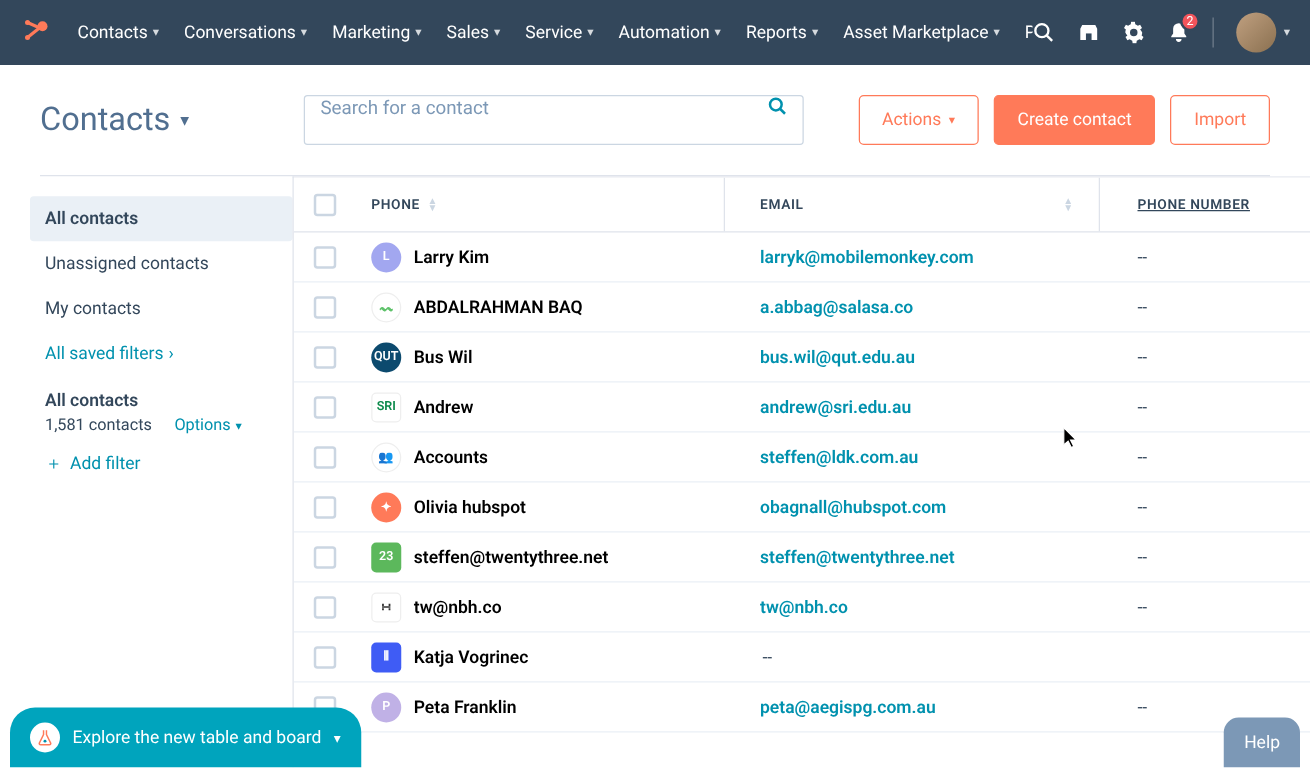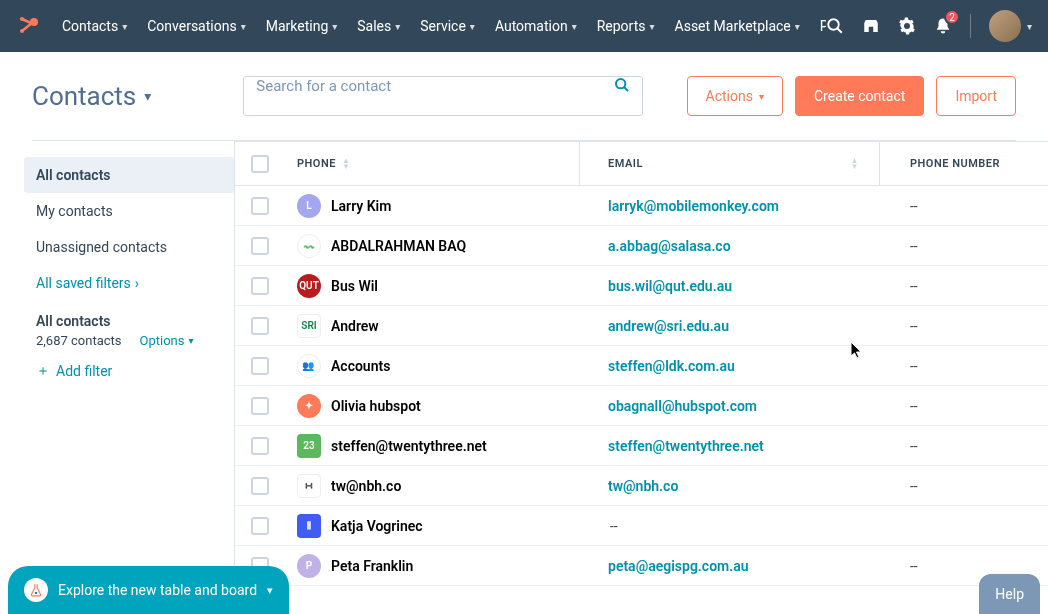--- a/index.html
+++ b/index.html
@@ -46,21 +46,21 @@
     .side-options { font-size: 13px; color: #0091ae; cursor: pointer; display: flex; align-items: center; gap: 4px; }
     .add-filter { color: #0091ae; font-size: 14px; cursor: pointer; display: flex; align-items: center; gap: 6px; padding: 14px 12px; }
     
     .table-wrap { flex: 1; border-top: 1px solid #dfe3eb; border-left: 1px solid #dfe3eb; overflow: hidden; }
     .thead { display: flex; align-items: center; height: 44px; background: #fff; border-bottom: 1px solid #dfe3eb; }
     .th-check { width: 50px; display: flex; justify-content: center; }
     .checkbox { width: 18px; height: 18px; border: 2px solid #cbd6e2; border-radius: 3px; cursor: pointer; }
     .th { font-size: 11px; color: #33475b; font-weight: 600; letter-spacing: 0.5px; display: flex; align-items: center; gap: 6px; }
     .th-name { width: 295px; padding-left: 12px; border-right: 1px solid #dfe3eb; height: 100%;}
     .th-email { width: 300px; padding-left: 28px; border-right: 1px solid #dfe3eb; height: 100%; position: relative; }
-    .th-phone { flex: 1; padding-left: 30px; }
+    .th-phone { flex: 1; padding-left: 30px; text-decoration: underline; }
     .sort-arrows { color: #cbd6e2; font-size: 8px; display: flex; flex-direction: column; line-height: 6px; }
     .sort-arrows-right { position: absolute; right: 20px; }
     
     .tbody { overflow-y: auto; height: calc(100% - 44px); }
     .trow { display: flex; align-items: center; height: 40px; border-bottom: 1px solid #eaf0f6; }
     .td-check { width: 50px; display: flex; justify-content: center; }
     .td-name { width: 295px; padding-left: 12px; display: flex; align-items: center; gap: 10px; }
     .contact-avatar { width: 24px; height: 24px; border-radius: 50%; display: flex; align-items: center; justify-content: center; font-size: 10px; font-weight: 600; color: #fff; flex-shrink: 0; }
     .contact-avatar.square { border-radius: 4px; }
     .contact-name { color: #000000; font-size: 14px; font-weight: 600; cursor: pointer; white-space: nowrap; overflow: hidden; text-overflow: ellipsis; }
@@ -183,30 +183,30 @@
       <div class="btn btn-outline">
           <span>Import</span>
         </div>
     </div>
   </div>
   <div class="hr"></div>
 
   <div class="content">
     <div class="sidebar">
       <div class="side-item active">All contacts</div>
+      <div class="side-item">Unassigned contacts</div>
       <div class="side-item">My contacts</div>
-      <div class="side-item">Unassigned contacts</div>
       <div class="side-item side-link">
           <span>All saved filters</span>
           <span>›</span>
         </div>
       <div class="side-section">
         <div class="side-heading">All contacts</div>
         <div class="side-sub-row">
-          <div class="side-sub">2,687 contacts</div>
+          <div class="side-sub">1,581 contacts</div>
           <div class="side-options">
               <span>Options</span>
               <span style="font-size:10px">▾</span>
             </div>
         </div>
       </div>
       <div class="add-filter">
           <span>＋</span>
           <span>Add filter</span>
         </div>
@@ -256,21 +256,21 @@
       <span class="contact-name">ABDALRAHMAN BAQ</span>
     </div>
     <div class="td-email">a.abbag@salasa.co</div>
     <div class="td-phone">--</div>
   </div>
           <div class="trow">
     <div class="td-check">
               <div class="checkbox"></div>
             </div>
     <div class="td-name">
-      <div class="contact-avatar" style="background:#b91c1c;">QUT</div>
+      <div class="contact-avatar" style="background:#0c4a6e;">QUT</div>
       <span class="contact-name">Bus Wil</span>
     </div>
     <div class="td-email">bus.wil@qut.edu.au</div>
     <div class="td-phone">--</div>
   </div>
           <div class="trow">
     <div class="td-check">
               <div class="checkbox"></div>
             </div>
     <div class="td-name">

